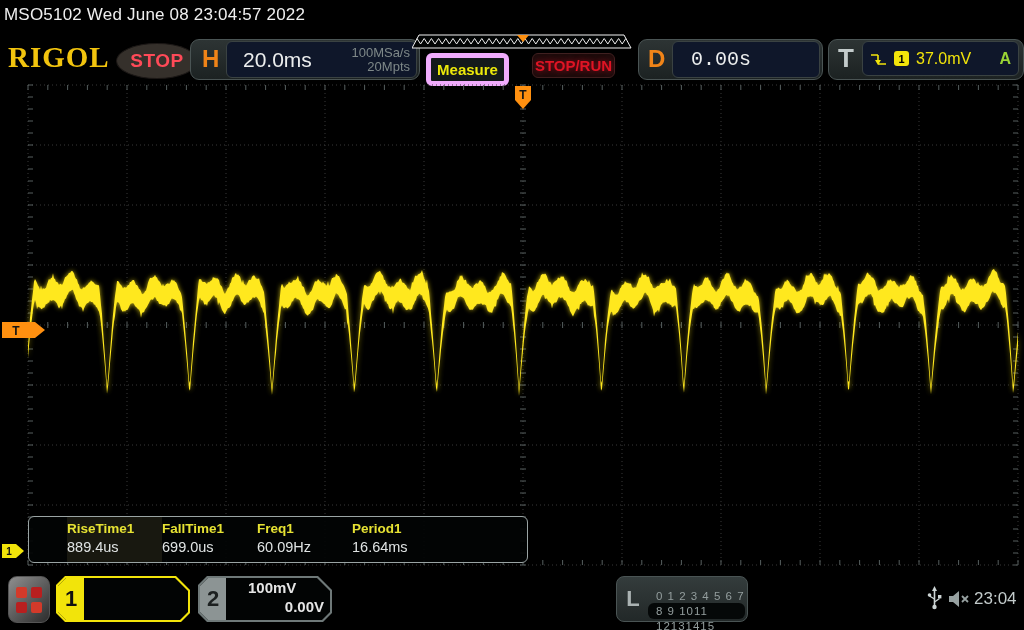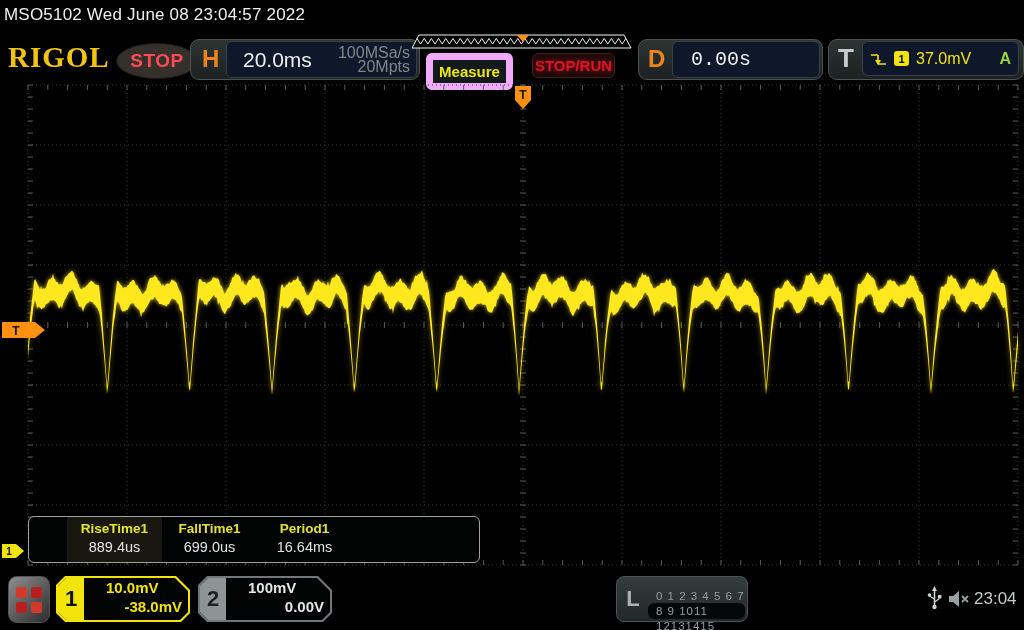--- a/index.html
+++ b/index.html
@@ -19,46 +19,46 @@
 
   .panel{background:linear-gradient(#2d3434,#1c2222);border:1px solid #4a5454;border-radius:9px;}
   .innerbox{position:absolute;background:#0f172a;border:1px solid #3a4242;border-radius:6px;}
   .biglabel{position:absolute;font-weight:bold;font-size:24px;}
   .orange{color:#f08418;}
 
   #h-panel{left:190px;top:39px;width:228px;height:39px;}
   #h-inner{left:226px;top:41px;width:189px;height:35px;display:flex;align-items:center;}
   #h-label{left:202px;top:45px;}
   #timebase{color:#eceeee;font-size:21px;margin-left:16px;}
-  #rate-col{margin-left:auto;margin-right:6px;text-align:right;color:#7e8888;font-size:16px;line-height:14px;}
+  #rate-col{margin-left:auto;margin-right:6px;text-align:right;color:#7e8888;font-size:13px;line-height:14px;}
 
   #preview-strip{left:412px;top:34px;}
-  #measure-btn{left:426px;top:53px;width:73px;height:23px;background:#14191b;border:7px solid #f0abfc;
+  #measure-btn{left:426px;top:53px;width:73px;height:23px;background:#14191b;border:5px solid #f0abfc;
         border-radius:6px;color:#ece80a;font-weight:bold;font-size:15px;display:flex;align-items:center;justify-content:center;}
   #stoprun-btn{left:532px;top:53px;width:81px;height:23px;background:#1c0b0b;border:1px solid #402020;
         border-radius:6px;color:#e01424;font-weight:bold;font-size:15px;display:flex;align-items:center;justify-content:center;
         text-shadow:0 0 6px #a01020;}
 
   #d-panel{left:638px;top:39px;width:183px;height:39px;}
   #d-inner{left:672px;top:41px;width:146px;height:35px;display:flex;align-items:center;}
   #d-label{left:648px;top:45px;}
   #delay-val{color:#eceeee;font-size:20px;margin-left:18px;font-family:Liberation Mono, monospace;}
 
   #t-panel{left:828px;top:39px;width:194px;height:39px;}
   #t-inner{left:862px;top:41px;width:157px;height:35px;display:flex;align-items:center;gap:7px;padding:0 7px;box-sizing:border-box;}
   #t-label{left:838px;top:43px;color:#c3cbcb;font-size:26px;}
   #trig-badge{width:15px;height:15px;background:#f2e40a;border-radius:3px;color:#000;
         font-size:11px;font-weight:bold;display:flex;align-items:center;justify-content:center;}
   #trig-level{color:#f2e40a;font-size:16px;}
   #trig-mode{color:#9ad435;font-size:16px;font-weight:bold;margin-left:auto;}
 
   
-  #meas-panel{left:28px;top:516px;width:452px;height:47px;background:rgba(2,4,4,.93);
+  #meas-panel{left:28px;top:516px;width:500px;height:47px;background:rgba(2,4,4,.93);
         border:1px solid #9aa4a4;border-radius:6px;box-sizing:border-box;
-        display:grid;grid-template-columns:38px 95px 95px 95px 95px;align-items:center;text-align:center;}
+        display:grid;grid-template-columns:38px 95px 95px 95px 95px;align-items:center;}
   .meas-item{height:100%;padding-top:4px;box-sizing:border-box;}
   .meas-item.sel{background:#181810;}
   .meas-label{color:#e6e233;font-size:13.5px;font-weight:bold;margin-bottom:3px;}
   .meas-value{color:#dfe3e3;font-size:14.5px;}
 
   
   #menu-btn{left:8px;top:576px;width:40px;height:45px;border-radius:9px;
         background:linear-gradient(135deg,#8f8f8f,#2c2c2c);border:1px solid #555;
         display:flex;align-items:center;justify-content:center;}
   #menu-btn .grid2{display:grid;grid-template-columns:11px 11px;grid-template-rows:11px 11px;gap:4px;}
@@ -474,45 +474,42 @@
   <div></div>
   <div class="meas-item sel">
     <div class="meas-label">RiseTime1</div>
     <div class="meas-value">889.4us</div>
   </div>
   <div class="meas-item">
     <div class="meas-label">FallTime1</div>
     <div class="meas-value">699.0us</div>
   </div>
   <div class="meas-item">
+    <div class="meas-label">Freq1</div>
+    <div class="meas-value">60.09Hz</div>
+  </div>
+  <div class="meas-item">
     <div class="meas-label">Period1</div>
     <div class="meas-value">16.64ms</div>
   </div>
 </div>
 
 <div class="abs" id="menu-btn">
   <div class="grid2">
     <div class="sq b"></div>
       <div class="sq"></div>
       <div class="sq"></div>
       <div class="sq b"></div>
   </div>
 </div>
 
 <div class="chan" id="ch1" style="left:56px">
   <div class="frame"></div>
   <div class="body"></div>
   <div class="tab">1</div>
-  <div class="vals">
-    <div class="row1">
-      <span class="dc-icon"><span class="l1"></span><span class="l2"></span></span>
-      <span>10.0mV</span>
-    </div>
-    <div class="row2">-38.0mV</div>
-  </div>
 </div>
 
 <div class="chan" id="ch2" style="left:198px">
   <div class="frame"></div>
   <div class="body"></div>
   <div class="tab">2</div>
   <div class="vals">
     <div class="row1">
       <span class="dc-icon"><span class="l1"></span><span class="l2"></span></span>
       <span>100mV</span>

